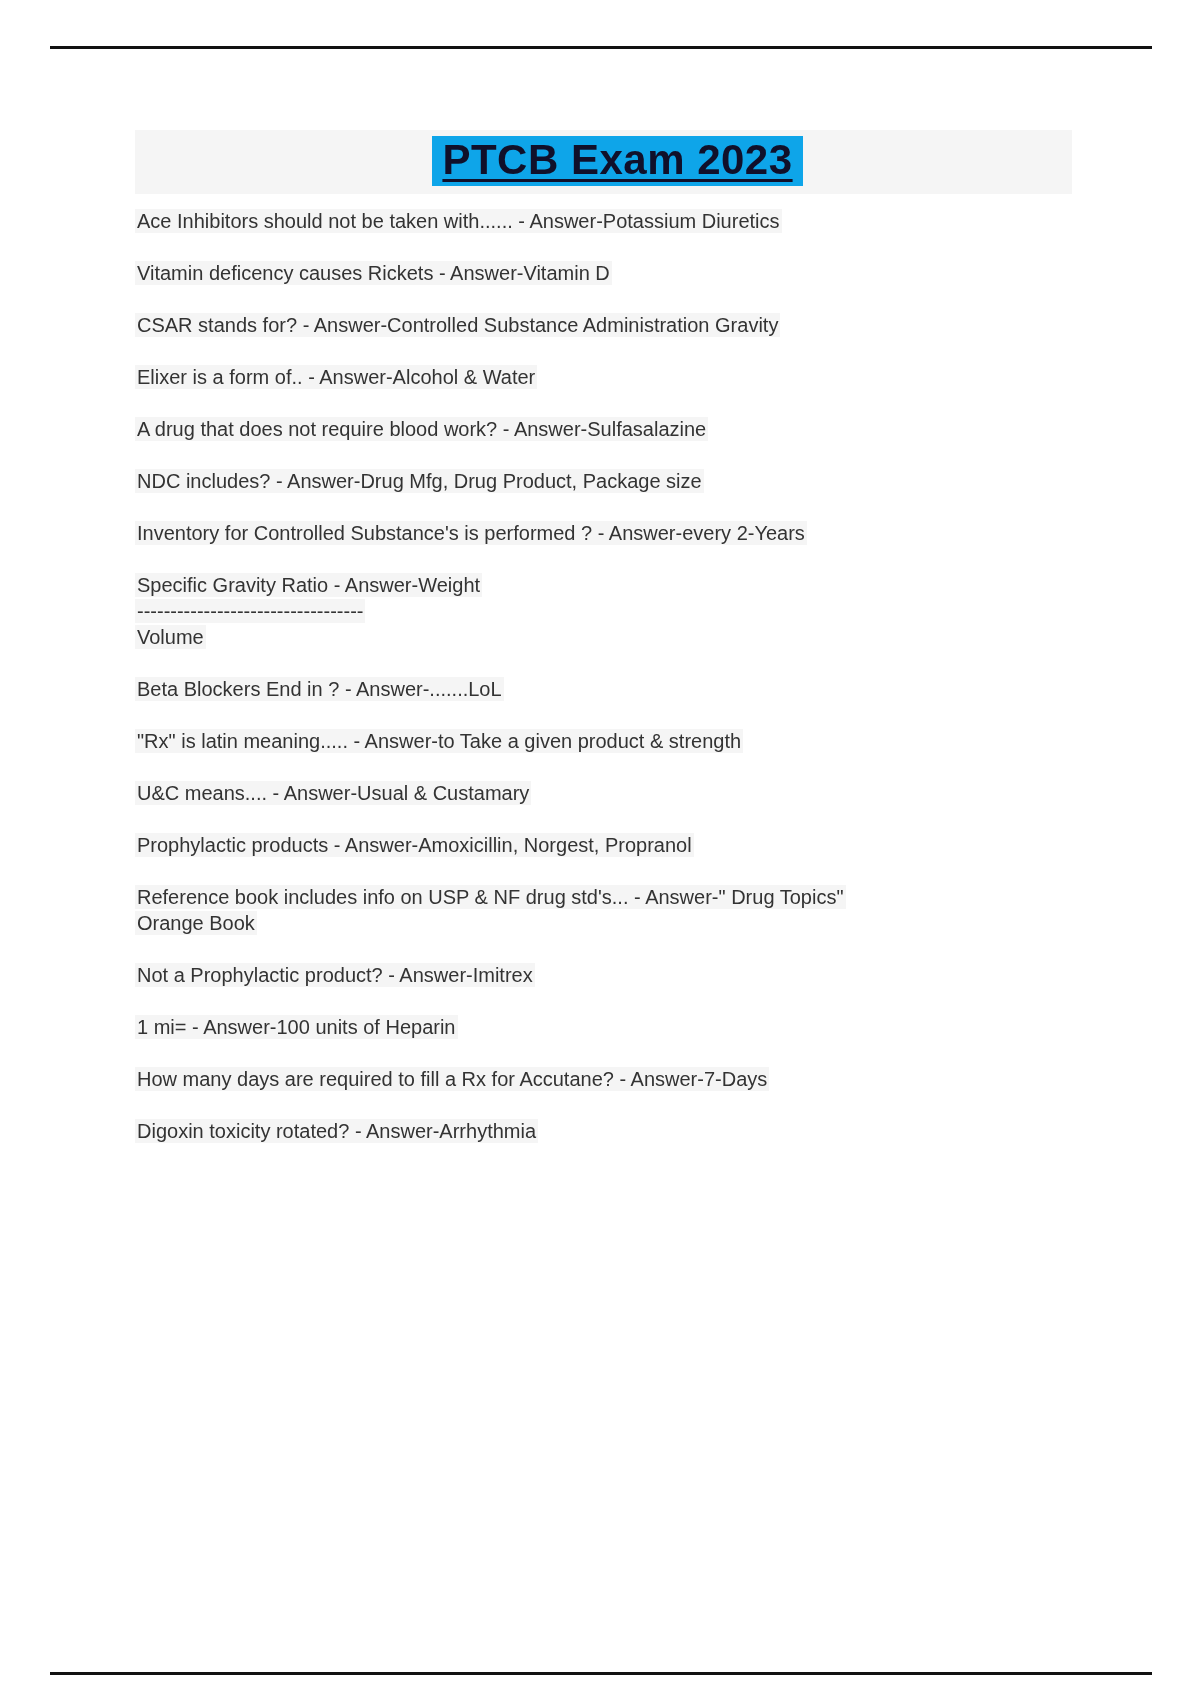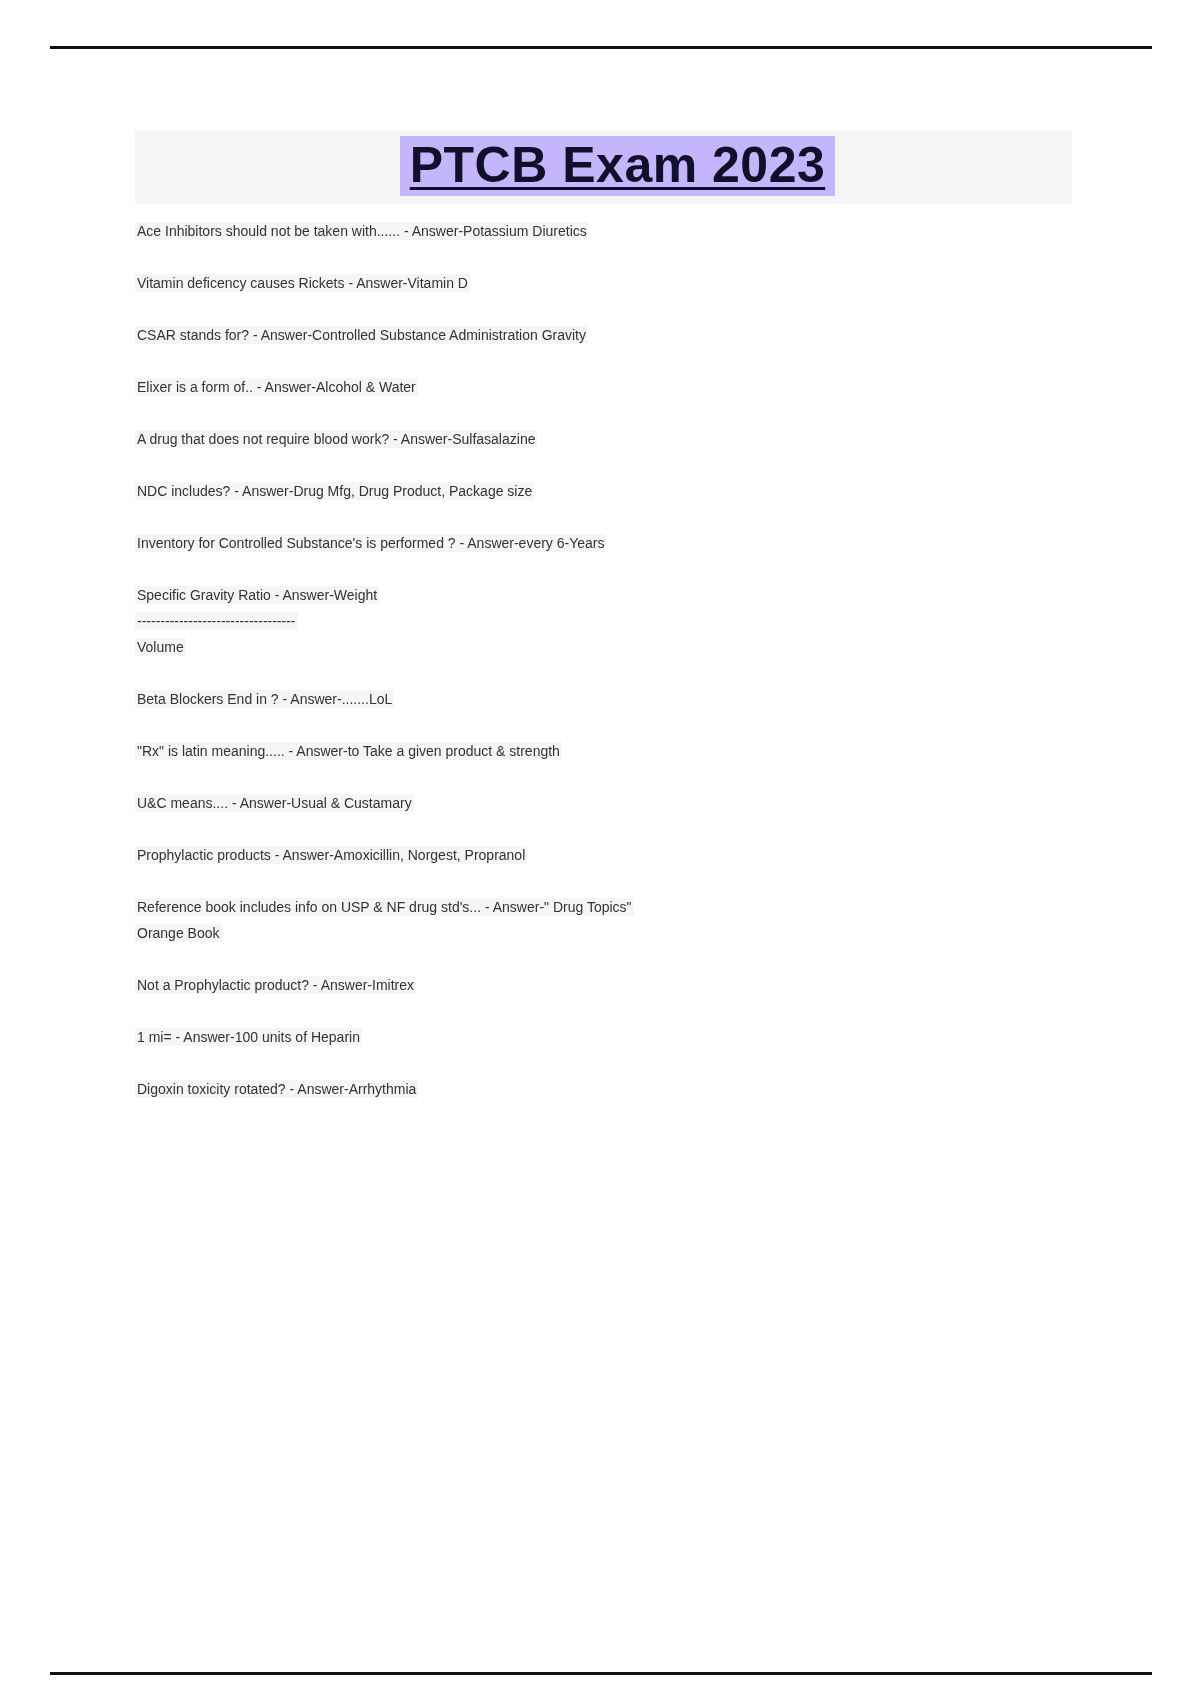--- a/index.html
+++ b/index.html
@@ -33,35 +33,35 @@
   }
 
   .title-band {
     background: #f5f5f5;
     text-align: center;
     padding: 6px 0 8px 0;
     margin-bottom: 14px;
   }
   .title-band .title {
     display: inline-block;
-    font-size: 50px;
+    font-size: 42px;
     font-weight: bold;
     color: #10102a;
-    background: #c4b5fd;
+    background: #0ea5e9;
     padding: 0 10px 2px 10px;
     text-decoration: underline;
     text-decoration-thickness: 3px;
     text-underline-offset: 5px;
     letter-spacing: 0.5px;
     margin-left: 28px;
   }
 
   .qa {
     margin: 0 0 26px 0;
-    font-size: 14px;
+    font-size: 20px;
     line-height: 26px;
     white-space: pre-line;
   }
   .qa .hl {
     background: #f5f5f5;
     box-decoration-break: clone;
     -webkit-box-decoration-break: clone;
     padding: 1px 2px;
   }
 </style>
@@ -75,29 +75,30 @@
   <div class="title-band">
     <span class="title">PTCB Exam 2023</span>
   </div>
 
   <p class="qa"><span class="hl">Ace Inhibitors should not be taken with...... - Answer-Potassium Diuretics</span></p>
   <p class="qa"><span class="hl">Vitamin deficency causes Rickets - Answer-Vitamin D</span></p>
   <p class="qa"><span class="hl">CSAR stands for? - Answer-Controlled Substance Administration Gravity</span></p>
   <p class="qa"><span class="hl">Elixer is a form of.. - Answer-Alcohol &amp; Water</span></p>
   <p class="qa"><span class="hl">A drug that does not require blood work? - Answer-Sulfasalazine</span></p>
   <p class="qa"><span class="hl">NDC includes? - Answer-Drug Mfg, Drug Product, Package size</span></p>
-  <p class="qa"><span class="hl">Inventory for Controlled Substance's is performed ? - Answer-every 6-Years</span></p>
+  <p class="qa"><span class="hl">Inventory for Controlled Substance's is performed ? - Answer-every 2-Years</span></p>
   <p class="qa"><span class="hl">Specific Gravity Ratio - Answer-Weight
 ----------------------------------
  Volume</span></p>
   <p class="qa"><span class="hl">Beta Blockers End in ? - Answer-.......LoL</span></p>
   <p class="qa"><span class="hl">"Rx" is latin meaning..... - Answer-to Take a given product &amp; strength</span></p>
   <p class="qa"><span class="hl">U&amp;C means.... - Answer-Usual &amp; Custamary</span></p>
   <p class="qa"><span class="hl">Prophylactic products - Answer-Amoxicillin, Norgest, Propranol</span></p>
   <p class="qa"><span class="hl">Reference book includes info on USP &amp; NF drug std's... - Answer-" Drug Topics"
 Orange Book</span></p>
   <p class="qa"><span class="hl">Not a Prophylactic product? - Answer-Imitrex</span></p>
   <p class="qa"><span class="hl">1 mi= - Answer-100 units of Heparin</span></p>
+  <p class="qa"><span class="hl">How many days are required to fill a Rx for Accutane? - Answer-7-Days</span></p>
   <p class="qa"><span class="hl">Digoxin toxicity rotated? - Answer-Arrhythmia</span></p>
 
 </div>
 
 <div class="page-rule bottom"></div>
 
 </body></html>

